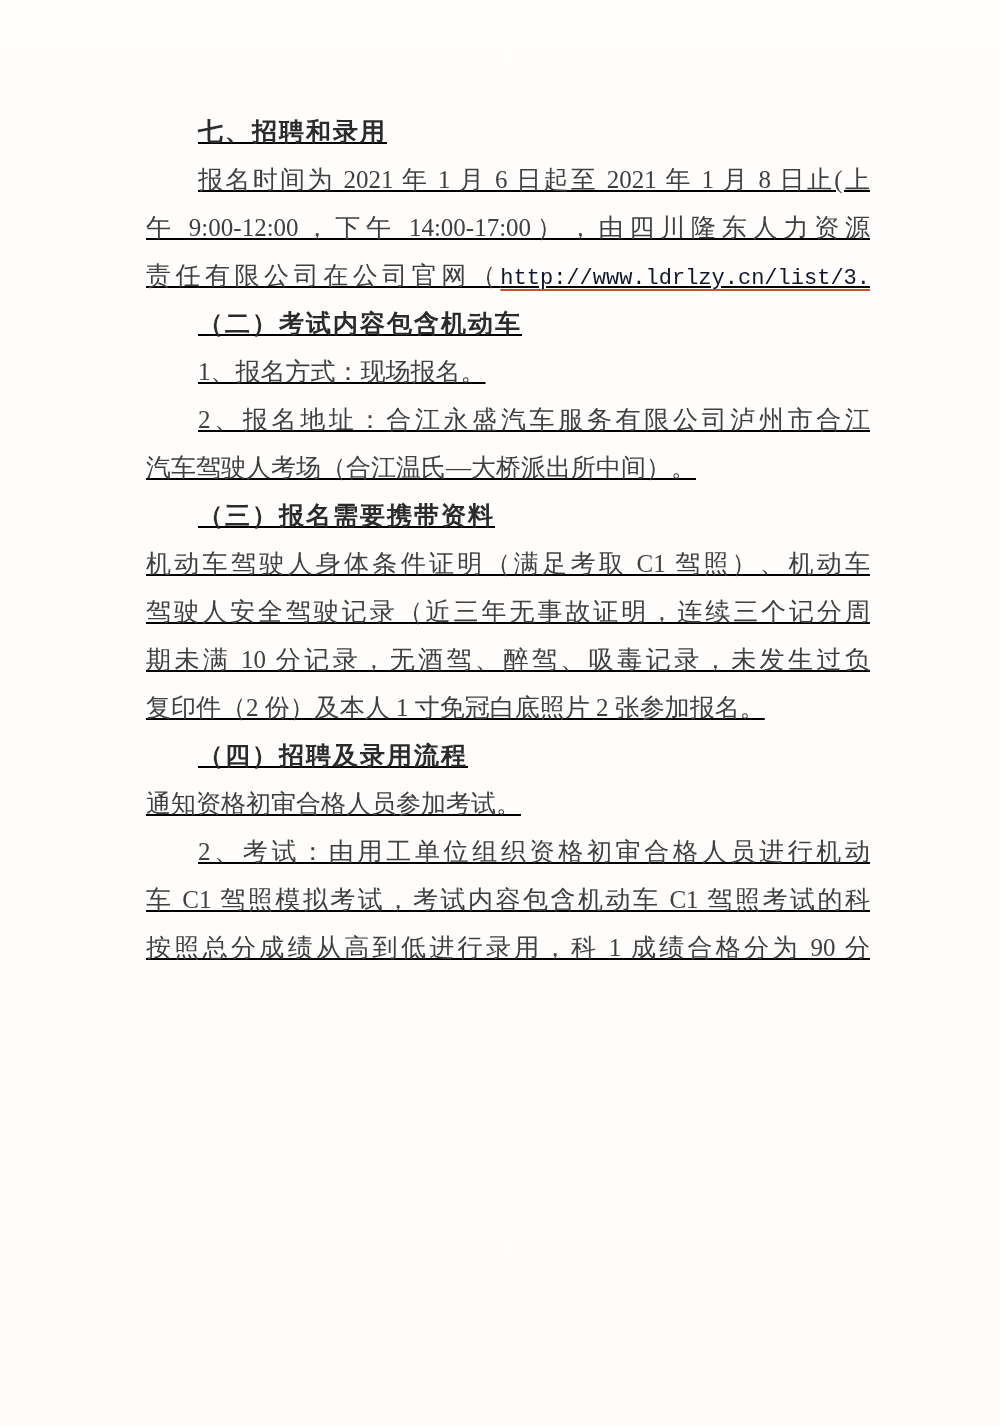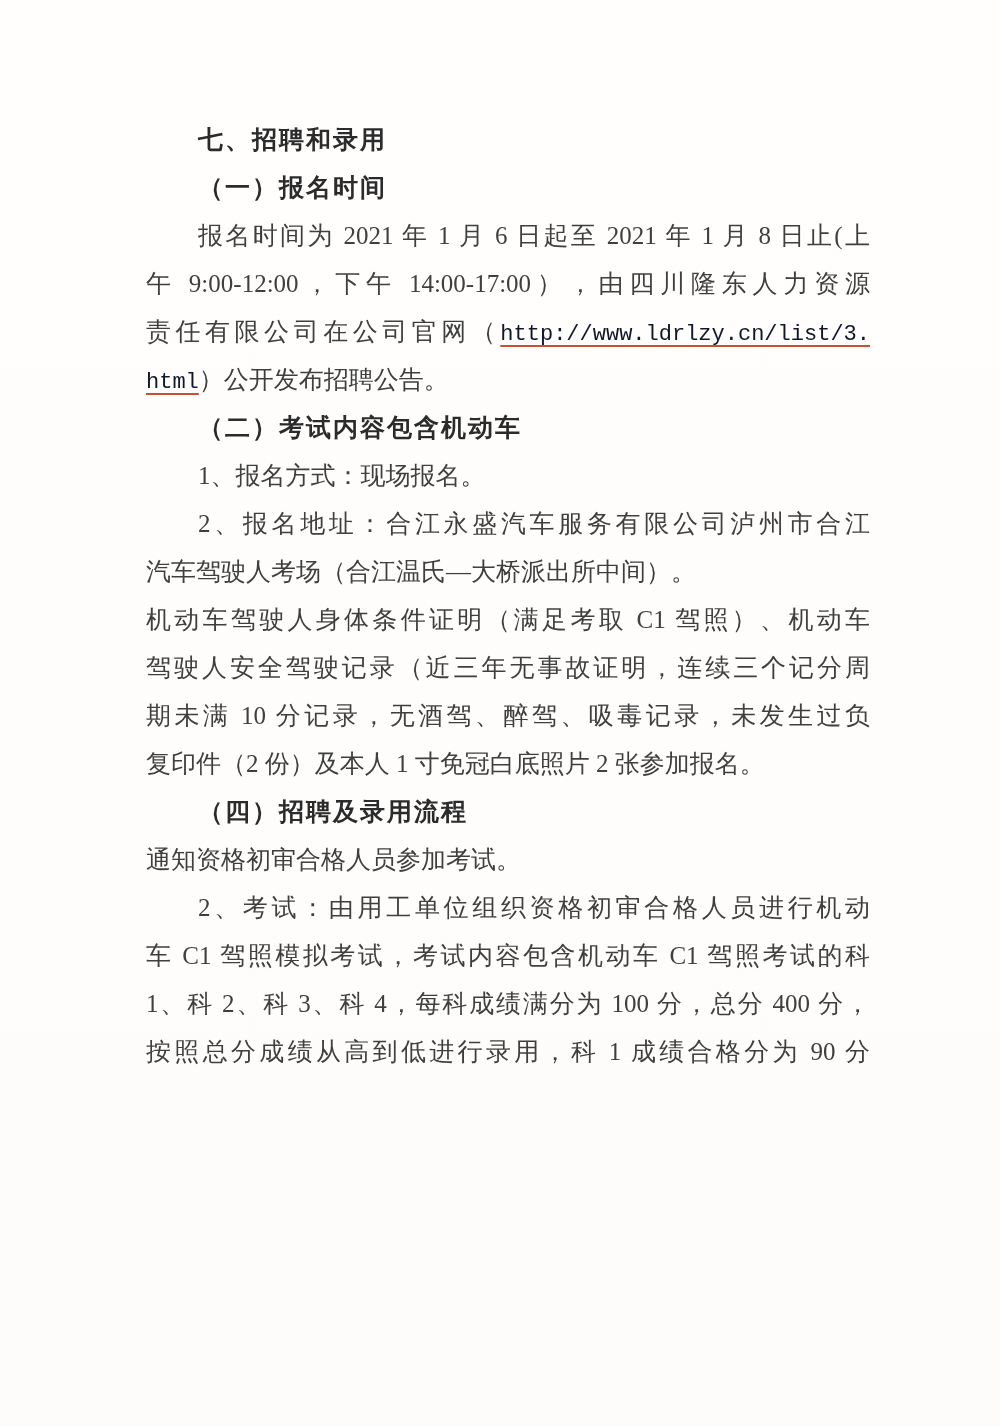--- a/index.html
+++ b/index.html
@@ -16,22 +16,23 @@
   }
   
   .scan-surface {
     position: absolute;
     inset: 0;
     background: linear-gradient(180deg, #fffefd 0%, #fefdfc 60%, #fdfcfa 100%);
   }
   .page {
     position: absolute;
     left: 146px;
-    top: 116px;
+    top: 108px;
     width: 724px;
+    text-decoration: underline;
   }
   .line {
     font-size: 25px;
     height: 48px;
     line-height: 48px;
     color: #3f3f3f;
     white-space: normal;
   }
   .fill {
     text-align: justify;
@@ -58,42 +59,40 @@
 </style>
 </head>
 <body>
 
 <div class="scan-surface"></div>
 
 <div class="page">
 
   <div class="line heading indent">七、招聘和录用</div>
 
-  <div class="line heading indent">（一）报名时间</div>
 
   <div class="line indent fill">报名时间为 2021 年 1 月 6 日起至 2021 年 1 月 8 日止(上</div>
   <div class="line fill">午 9:00-12:00，下午 14:00-17:00），由四川隆东人力资源</div>
   <div class="line fill"><span>责任有限公司在公司官网（</span><a class="doclink">http://www.ldrlzy.cn/list/3.</a></div>
-  <div class="line"><a class="doclink">html</a><span>）公开发布招聘公告。</span></div>
 
   <div class="line heading indent">（二）考试内容包含机动车</div>
 
   <div class="line indent">1、报名方式：现场报名。</div>
 
   <div class="line indent fill">2、报名地址：合江永盛汽车服务有限公司泸州市合江</div>
   <div class="line">汽车驾驶人考场（合江温氏—大桥派出所中间）。</div>
 
+  <div class="line heading indent">（三）报名需要携带资料</div>
 
   <div class="line fill">机动车驾驶人身体条件证明（满足考取 C1 驾照）、机动车</div>
   <div class="line fill">驾驶人安全驾驶记录（近三年无事故证明，连续三个记分周</div>
   <div class="line fill">期未满 10 分记录，无酒驾、醉驾、吸毒记录，未发生过负</div>
   <div class="line">复印件（2 份）及本人 1 寸免冠白底照片 2 张参加报名。</div>
 
   <div class="line heading indent">（四）招聘及录用流程</div>
 
   <div class="line">通知资格初审合格人员参加考试。</div>
 
   <div class="line indent fill">2、考试：由用工单位组织资格初审合格人员进行机动</div>
   <div class="line fill">车 C1 驾照模拟考试，考试内容包含机动车 C1 驾照考试的科</div>
-  <div class="line fill">1、科 2、科 3、科 4，每科成绩满分为 100 分，总分 400 分，</div>
   <div class="line fill">按照总分成绩从高到低进行录用，科 1 成绩合格分为 90 分</div>
 
 </div>
 
 </body></html>

